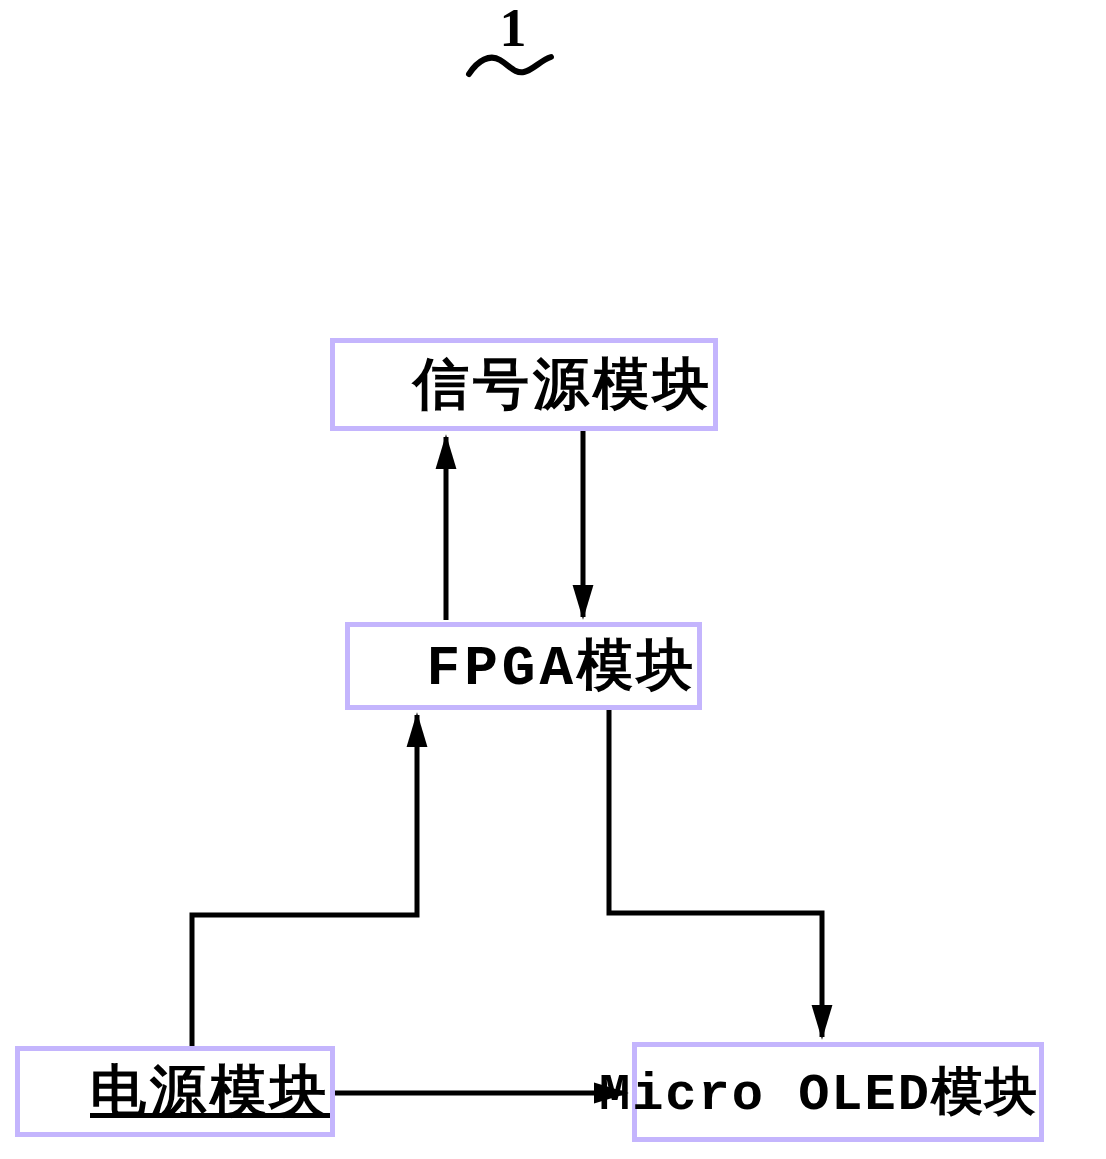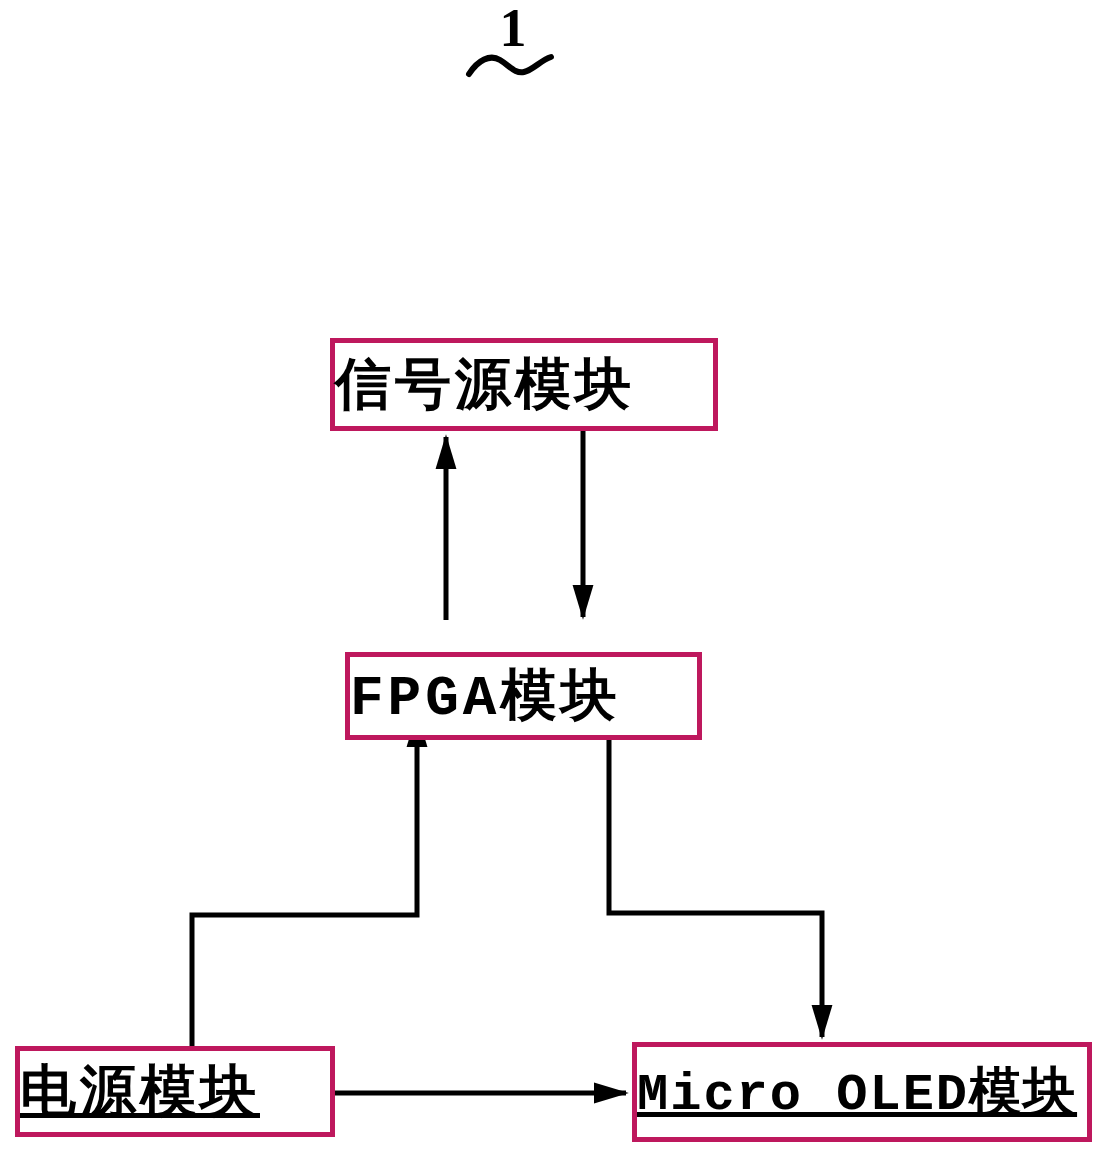--- a/index.html
+++ b/index.html
@@ -23,36 +23,36 @@
     text-align: center;
     font-family: "Liberation Serif", "DejaVu Serif", serif;
     font-weight: bold;
     font-size: 54px;
     line-height: 56px;
     color: #000000;
   }
   .node {
     position: absolute;
     box-sizing: border-box;
-    border: 5px solid #be185d;
+    border: 5px solid #c4b5fd;
     background: #ffffff;
     display: flex;
     align-items: center;
-    justify-content: flex-start;
+    justify-content: flex-end;
     font-family: "Liberation Mono", "DejaVu Sans Mono", "Liberation Sans", monospace;
     font-weight: bold;
     font-size: 56px;
     letter-spacing: 4px;
     white-space: nowrap;
     color: #000000;
   }
   .node-signal-source { left: 330px; top: 338px;  width: 388px; height: 93px;  }
-  .node-fpga          { left: 345px; top: 652px;  width: 357px; height: 88px;  }
+  .node-fpga          { left: 345px; top: 622px;  width: 357px; height: 88px;  }
   .node-power         { left: 15px;  top: 1046px; width: 320px; height: 91px; text-decoration: underline;  }
-  .node-micro-oled    { left: 632px; top: 1042px; width: 460px; height: 100px; font-size: 52px; letter-spacing: 2px; text-decoration: underline; }
+  .node-micro-oled    { left: 632px; top: 1042px; width: 412px; height: 100px; font-size: 52px; letter-spacing: 2px; }
   .wires {
     position: absolute;
     left: 0;
     top: 0;
     pointer-events: none;
   }
 </style>
 </head>
 <body>
 

